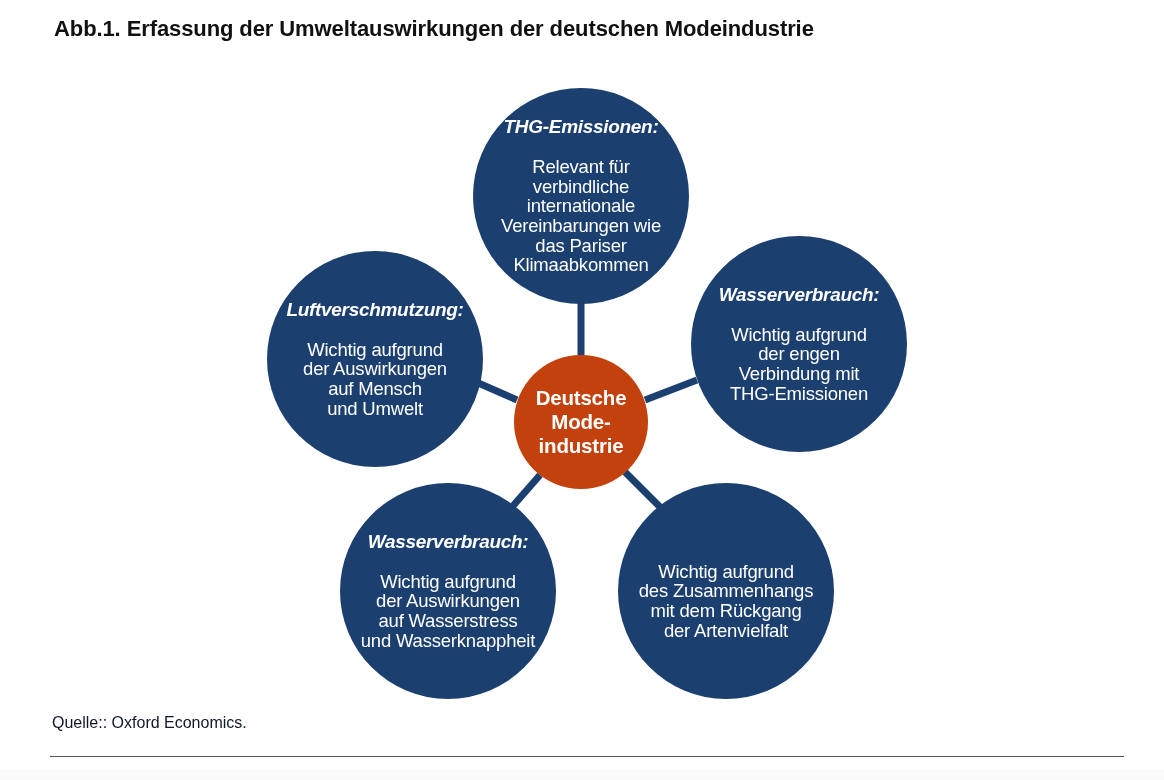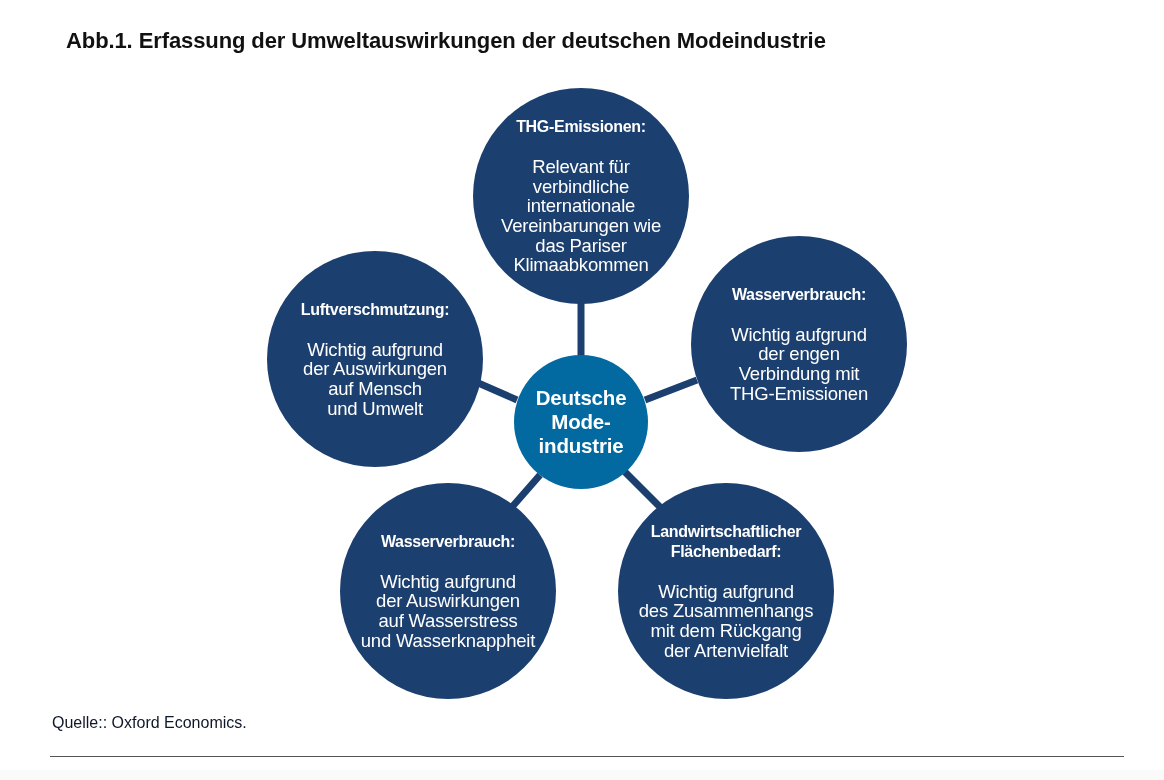--- a/index.html
+++ b/index.html
@@ -15,21 +15,21 @@
       font-family: "Liberation Sans", "DejaVu Sans", sans-serif;
     }
     .title {
       position: absolute;
       left: 50px;
       top: 10px;
       font-size: 22px;
       font-weight: bold;
       color: #111111;
       letter-spacing: -0.1px;
-      margin: 16px;
+      margin: 4px;
       line-height: 30px;
     }
     .diagram {
       position: absolute;
       left: 0;
       top: 0;
       width: 1164px;
       height: 780px;
     }
     .node {
@@ -42,38 +42,39 @@
       display: flex;
       flex-direction: column;
       align-items: center;
       justify-content: center;
       text-align: center;
       box-sizing: border-box;
       padding: 0 6px;
     }
     .node-heading {
       font-weight: bold;
-      font-size: 16px;
+      font-size: 19px;
       line-height: 20px;
       white-space: pre-line;
       letter-spacing: -0.3px;
+      font-style: italic;
     }
     .node-body {
       font-size: 18.5px;
       line-height: 19.6px;
       white-space: pre-line;
       letter-spacing: -0.2px;
       margin-top: 20px;
     }
     .hub {
       position: absolute;
       width: 134px;
       height: 134px;
       border-radius: 50%;
-      background: #0369a1;
+      background: #c2410c;
       color: #ffffff;
       display: flex;
       align-items: center;
       justify-content: center;
       text-align: center;
       font-weight: bold;
       font-size: 20.5px;
       line-height: 24px;
       white-space: pre-line;
       letter-spacing: -0.2px;
@@ -132,22 +133,20 @@
 
   <div class="node" style="left:691px; top:236px;">
     <div class="node-heading">Wasserverbrauch:</div>
     <div class="node-body">Wichtig aufgrund
 der engen
 Verbindung mit
 THG-Emissionen</div>
   </div>
 
   <div class="node" style="left:618px; top:483px;">
-    <div class="node-heading">Landwirtschaftlicher
-Flächenbedarf:</div>
     <div class="node-body">Wichtig aufgrund
 des Zusammenhangs
 mit dem Rückgang
 der Artenvielfalt</div>
   </div>
 
   <div class="node" style="left:340px; top:483px;">
     <div class="node-heading">Wasserverbrauch:</div>
     <div class="node-body">Wichtig aufgrund
 der Auswirkungen

